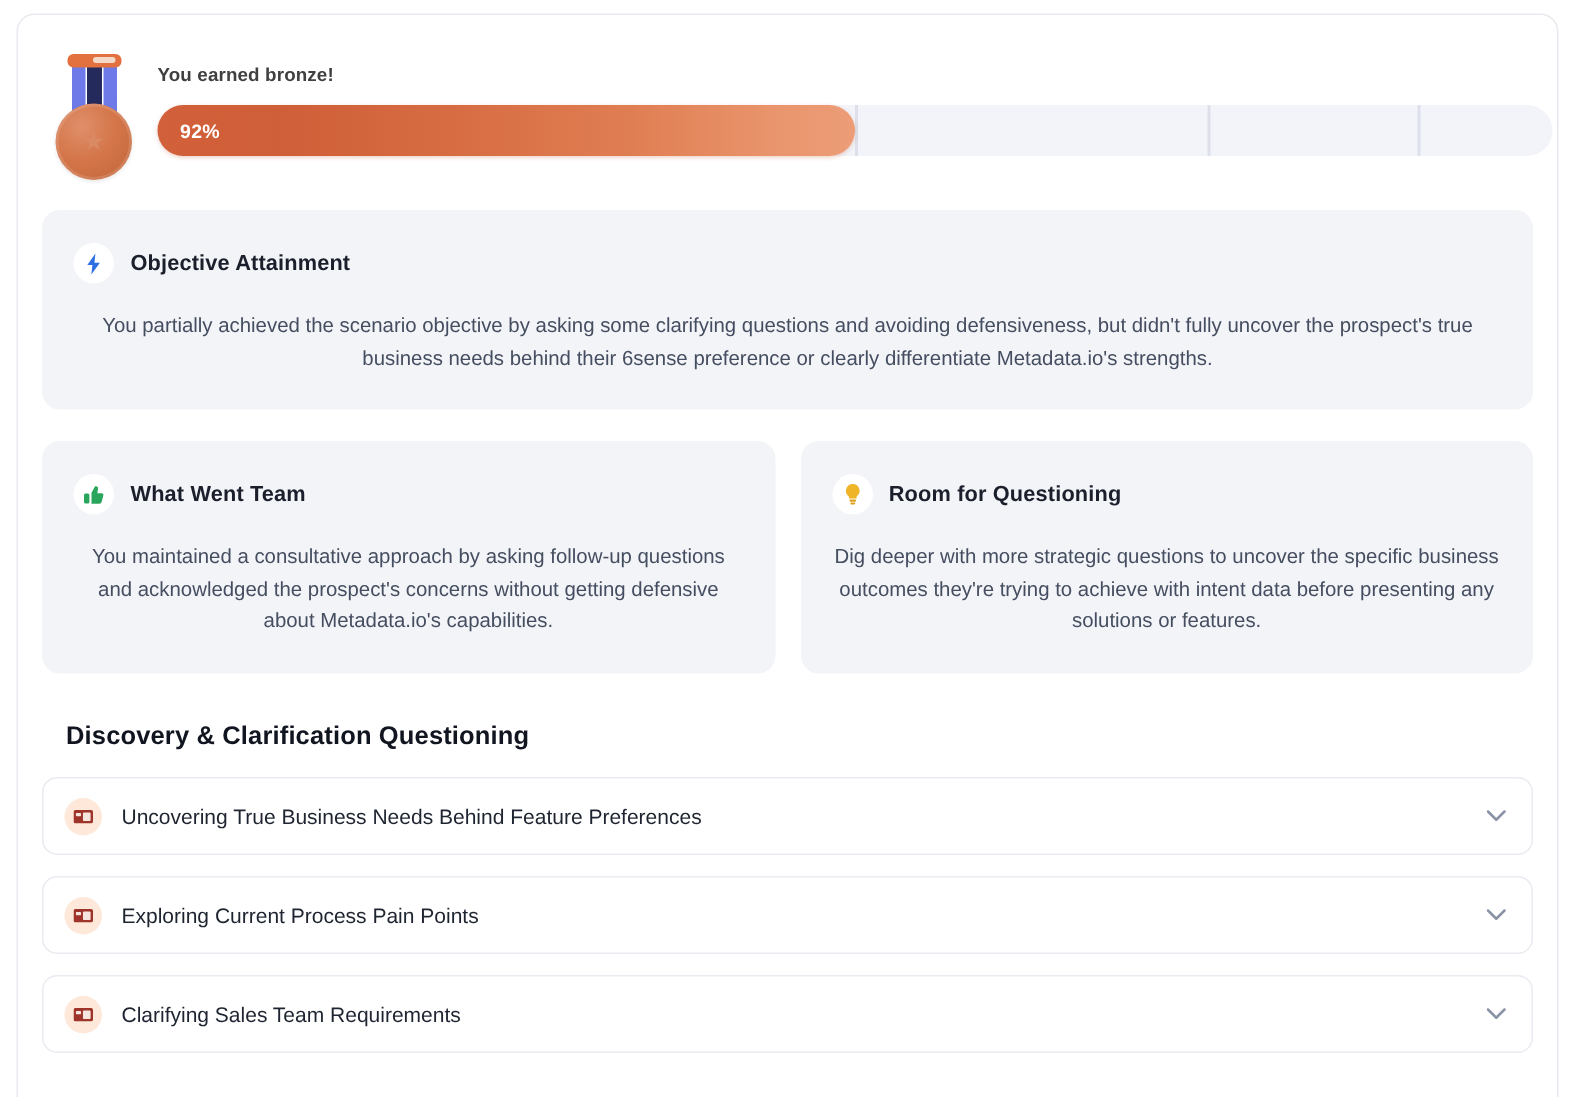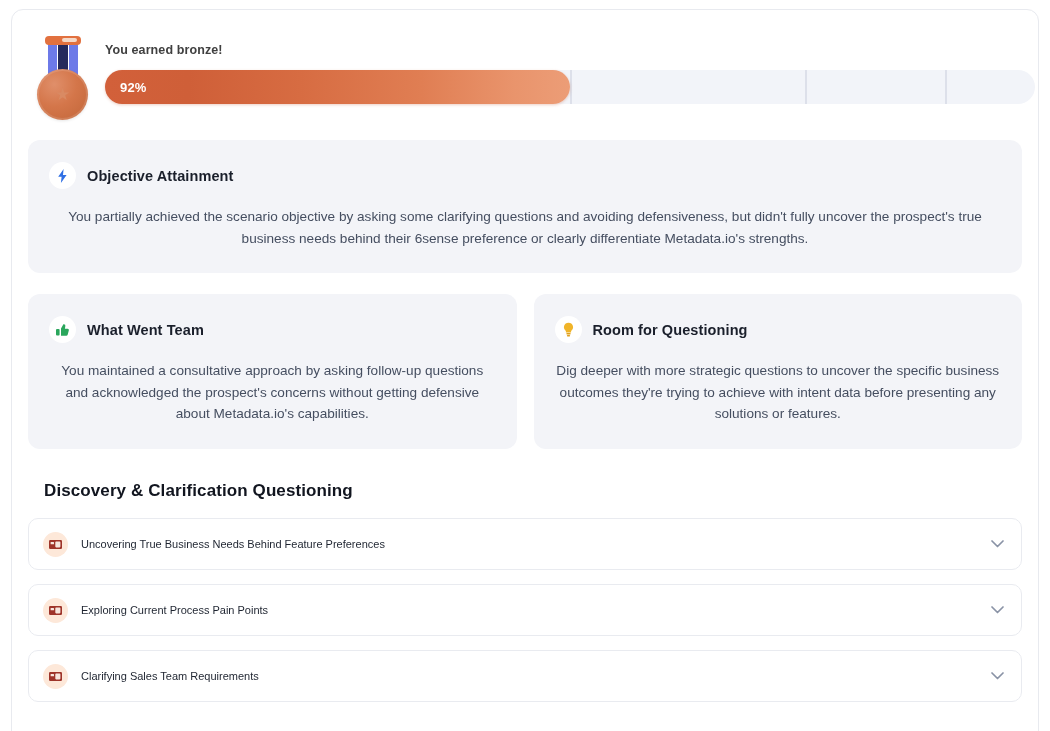--- a/index.html
+++ b/index.html
@@ -193,21 +193,21 @@
     height: 25px;
     border-radius: 50%;
     background: #fde8d9;
     display: flex;
     align-items: center;
     justify-content: center;
     flex: 0 0 25px;
     margin-right: 13px;
   }
   .acc-label {
-    font-size: 11px;
+    font-size: 14px;
     color: #1e2430;
     flex: 1 1 auto;
   }
   .chev {
     width: 16px;
     height: 16px;
     flex: 0 0 16px;
     display: flex;
     align-items: center;
     justify-content: center;

